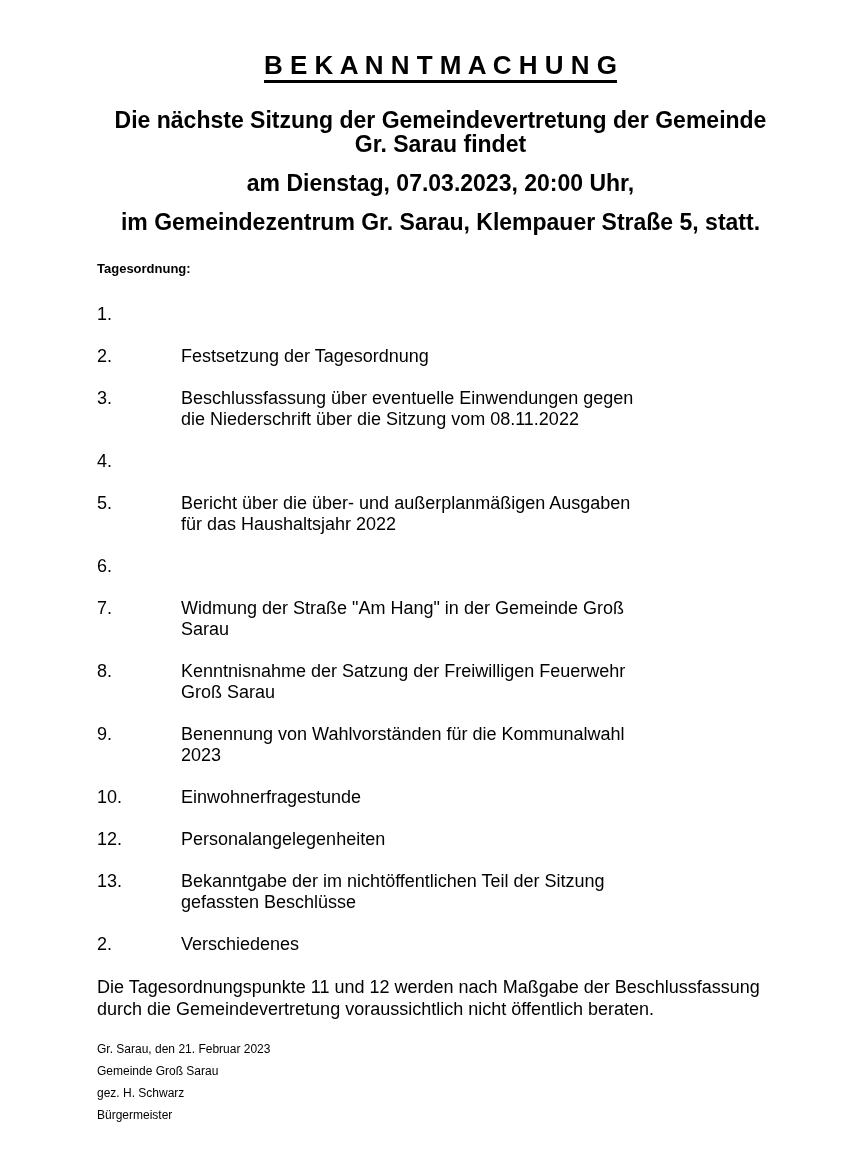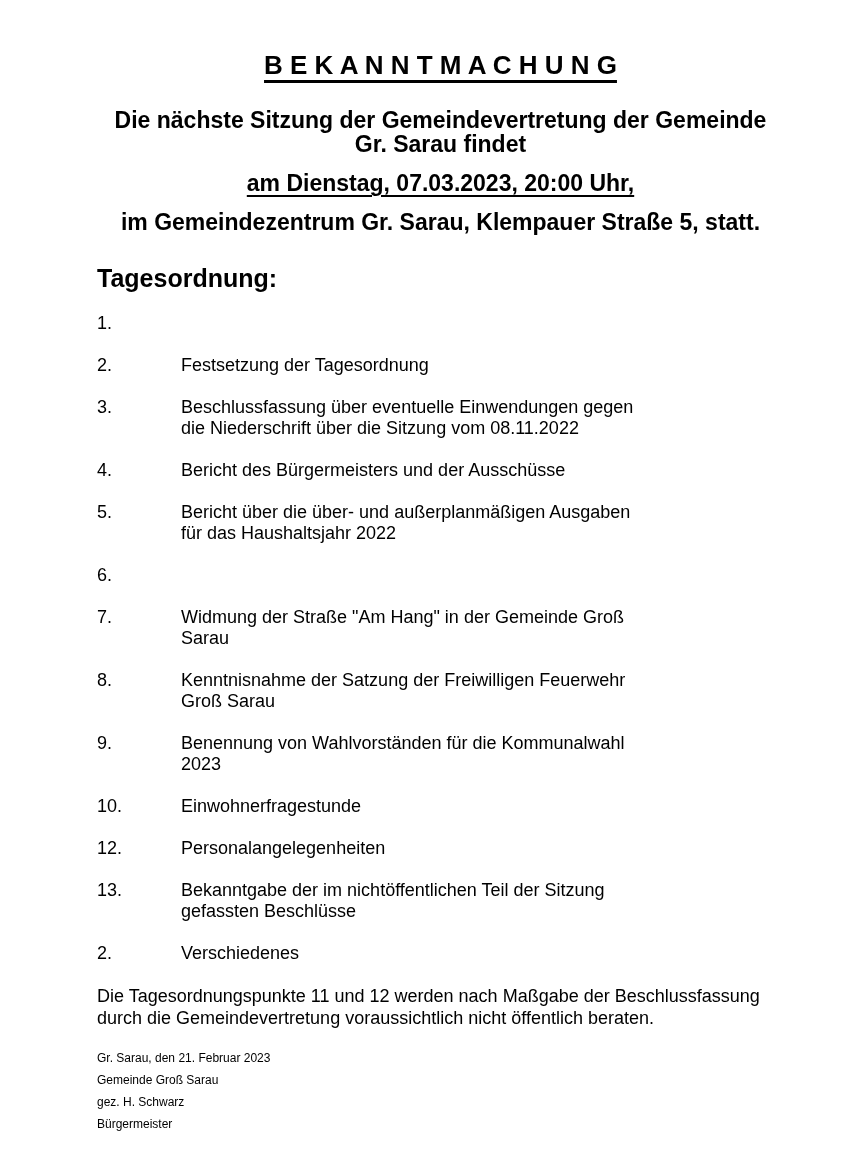--- a/index.html
+++ b/index.html
@@ -30,29 +30,28 @@
     text-underline-offset: 6px;
   }
   .intro-line {
     text-align: center;
     font-size: 23px;
     font-weight: bold;
     line-height: 24px;
     margin-bottom: 15px;
   }
   .u-strong {
-    text-decoration: underline;
     text-decoration-thickness: 2px;
     text-underline-offset: 4px;
   }
   .agenda-heading {
-    font-size: 25px;
+    font-size: 13px;
     font-weight: bold;
     line-height: 24px;
-    margin-top: 32px;
+    margin-top: 23px;
   }
   .agenda-list {
     margin-top: 23px;
     font-size: 18px;
     line-height: 21px;
   }
   .agenda-item {
     display: flex;
     margin-bottom: 21px;
   }
@@ -95,21 +94,20 @@
     <div class="agenda-item">
       <span class="item-number">2.</span>
       <span class="item-text">Festsetzung der Tagesordnung</span>
     </div>
     <div class="agenda-item">
       <span class="item-number">3.</span>
       <span class="item-text">Beschlussfassung über eventuelle Einwendungen gegen die Niederschrift über die Sitzung vom 08.11.2022</span>
     </div>
     <div class="agenda-item">
       <span class="item-number">4.</span>
-      <span class="item-text">Bericht des Bürgermeisters und der Ausschüsse</span>
     </div>
     <div class="agenda-item">
       <span class="item-number">5.</span>
       <span class="item-text">Bericht über die über- und außerplanmäßigen Ausgaben für das Haushaltsjahr 2022</span>
     </div>
     <div class="agenda-item">
       <span class="item-number">6.</span>
     </div>
     <div class="agenda-item">
       <span class="item-number">7.</span>

